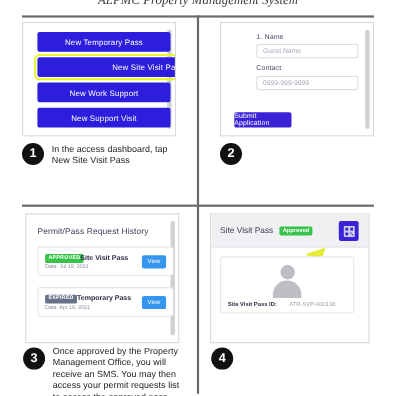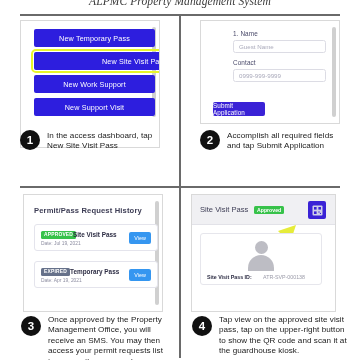--- a/index.html
+++ b/index.html
@@ -127,48 +127,47 @@
 
 <div class="page">
 
   <div class="title">ALPMC Property  Management System</div>
 
   <div class="hdiv top"></div>
   <div class="hdiv mid"></div>
   <div class="vdiv center"></div>
 
   <div class="cell c1">
-    <div class="phone" style="left:20px;top:6px;width:140px;height:128px;">
+    <div class="phone" style="left:20px;top:6px;width:140px;height:104px;">
       <div class="scrollbar" style="height:90px;"></div>
       <div class="btn-blue" style="top:8px;">New Temporary Pass</div>
       <div class="btn-blue btn-hl" style="top:31px;">New Site Visit Pass</div>
       <div class="btn-blue" style="top:54px;">New Work Support</div>
       <div class="btn-blue" style="top:77px;">New Support Visit</div>
     </div>
     <div class="step-num" style="left:20px;top:116px;">1</div>
     <div class="caption" style="left:47px;top:117px;width:118px;">In the access dashboard, tap New Site Visit Pass</div>
   </div>
 
   <div class="cell c2">
     <div class="phone" style="left:20px;top:6px;width:140px;height:104px;">
       <div class="scrollbar" style="height:90px;"></div>
       <div class="f-label" style="left:32px;top:9px;">1. Name</div>
       <div class="f-input" style="left:32px;top:19px;width:93px;">Guest Name</div>
       <div class="f-label" style="left:32px;top:38px;">Contact</div>
       <div class="f-input" style="left:32px;top:48px;width:93px;">0999-999-9999</div>
       <div class="btn-submit" style="left:12px;top:81px;width:52px;height:14px;">Submit Application</div>
     </div>
     <div class="step-num" style="left:20px;top:116px;">2</div>
-    <div class="caption" style="left:47px;top:117px;width:122px;">Accomplish all required fields and tap Submit Application</div>
   </div>
 
   <div class="cell c3">
     <div class="phone" style="left:23px;top:8px;width:140px;height:118px;">
       <div class="scrollbar" style="height:104px;"></div>
-      <div class="hist-title" style="left:10px;top:11px;font-weight:bold;">Permit/Pass Request History</div>
+      <div class="hist-title" style="left:10px;top:11px;">Permit/Pass Request History</div>
 
       <div class="hist-card" style="top:29px;">
         <div class="badge approved">APPROVED</div>
         <div class="hist-name" style="left:38px;">Site Visit Pass</div>
         <div class="hist-date">Date: Jul 19, 2021</div>
         <div class="btn-view">View</div>
       </div>
 
       <div class="hist-card" style="top:66px;">
         <div class="badge expired">EXPIRED</div>
@@ -206,16 +205,15 @@
       <div class="pass-body">
         <div class="avatar">
           <div class="head"></div>
             <div class="body"></div>
         </div>
         <div class="pass-id-label">Site Visit Pass ID:</div>
         <div class="pass-id-val">ATR-SVP-000138</div>
       </div>
     </div>
     <div class="step-num" style="left:12px;top:130px;">4</div>
-    <div class="caption" style="left:39px;top:129px;width:128px;">Tap view on the approved site visit pass, tap on the upper-right button to show the QR code and scan it at the guardhouse kiosk.</div>
   </div>
 
 </div>
 
 </body></html>

